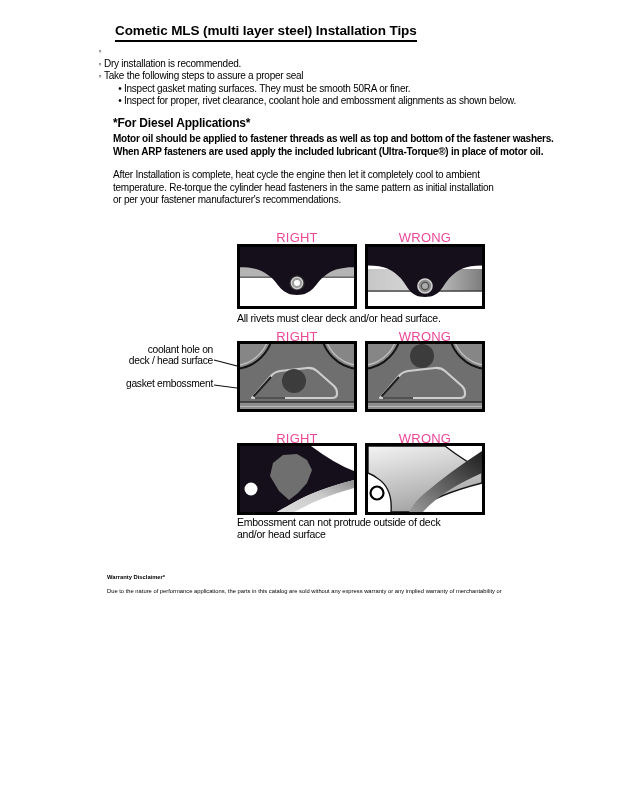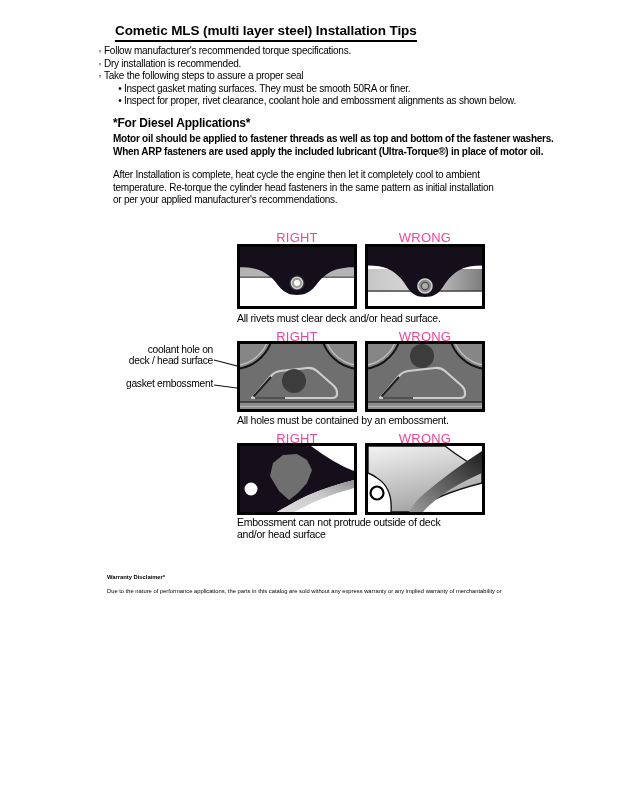--- a/index.html
+++ b/index.html
@@ -53,21 +53,20 @@
 </head>
 <body>
 
 <div class="page">
 
   <div class="abs title">Cometic MLS (multi layer steel) Installation Tips</div>
 
   <div class="abs bullets">
     <div class="bullet-row">
       <span class="bullet-mark">◦</span>
-      <span>Follow manufacturer's recommended torque specifications.</span>
     </div>
     <div class="bullet-row">
       <span class="bullet-mark">◦</span>
       <span>Dry installation is recommended.</span>
     </div>
     <div class="bullet-row">
       <span class="bullet-mark">◦</span>
       <span>Take the following steps to assure a proper seal</span>
     </div>
     <div class="bullet-row sub">
@@ -81,21 +80,21 @@
   </div>
 
   <div class="abs diesel-head">*For Diesel Applications*</div>
   <div class="abs para p1">
     <div>Motor oil should be applied to fastener threads as well as top and bottom of the fastener washers.</div>
     <div>When ARP fasteners are used apply the included lubricant (Ultra-Torque®) in place of motor oil.</div>
   </div>
   <div class="abs para p2">
     <div>After Installation is complete, heat cycle the engine then let it completely cool to ambient</div>
     <div>temperature. Re-torque the cylinder head fasteners in the same pattern as initial installation</div>
-    <div>or per your applied manufacturer's recommendations.</div>
+    <div>or per your fastener manufacturer's recommendations.</div>
   </div>
 
   <div class="abs dlabel" style="left:237px; top:230px;">RIGHT</div>
   <div class="abs dlabel" style="left:365px; top:230px;">WRONG</div>
 
   <div class="abs figure" style="left:237px; top:244px;">
     <svg viewBox="0 0 120 65" width="120" height="65">
       <rect x="0" y="0" width="120" height="65" fill="#ffffff"></rect>
       <rect x="3" y="24" width="114" height="9" fill="#b4b4b4"></rect>
       <rect x="3" y="32.6" width="114" height="1.2" fill="#4a4a4a"></rect>
@@ -170,21 +169,20 @@
       <rect x="0" y="60.3" width="120" height="1.4" fill="#2b2b2b"></rect>
       <rect x="0" y="65" width="120" height="1" fill="#b8b8b8"></rect>
       <circle cx="57" cy="15" r="12" fill="#3c3c3c"></circle>
       <path d="M15,57 L34,35 Q37,31 43,30 L70,27 Q76,26.5 80,30 L97,45 Q100,48 100,52 L100,53 Q100,57 95,57 Z" fill="none" stroke="#cdcdcd" stroke-width="2.2" stroke-linejoin="round"></path>
       <path d="M16.5,55.5 L34,36" stroke="#1c1c1c" stroke-width="2" fill="none"></path>
       <path d="M18,57 L48,57" stroke="#1c1c1c" stroke-width="1.4" fill="none"></path>
       <rect x="1.5" y="1.5" width="117" height="68" fill="none" stroke="#000" stroke-width="3"></rect>
     </svg>
   </div>
 
-  <div class="abs caption" style="left:237px; top:414px;">All holes must be contained by an embossment.</div>
 
   <div class="abs dlabel" style="left:237px; top:431px;">RIGHT</div>
   <div class="abs dlabel" style="left:365px; top:431px;">WRONG</div>
 
   <div class="abs figure" style="left:237px; top:443px;">
     <svg viewBox="0 0 120 72" width="120" height="72">
       <defs>
         <linearGradient id="gs" x1="0" y1="1" x2="1" y2="0">
           <stop offset="0" stop-color="#dedede"></stop>
           <stop offset="0.55" stop-color="#c9c9c9"></stop>

